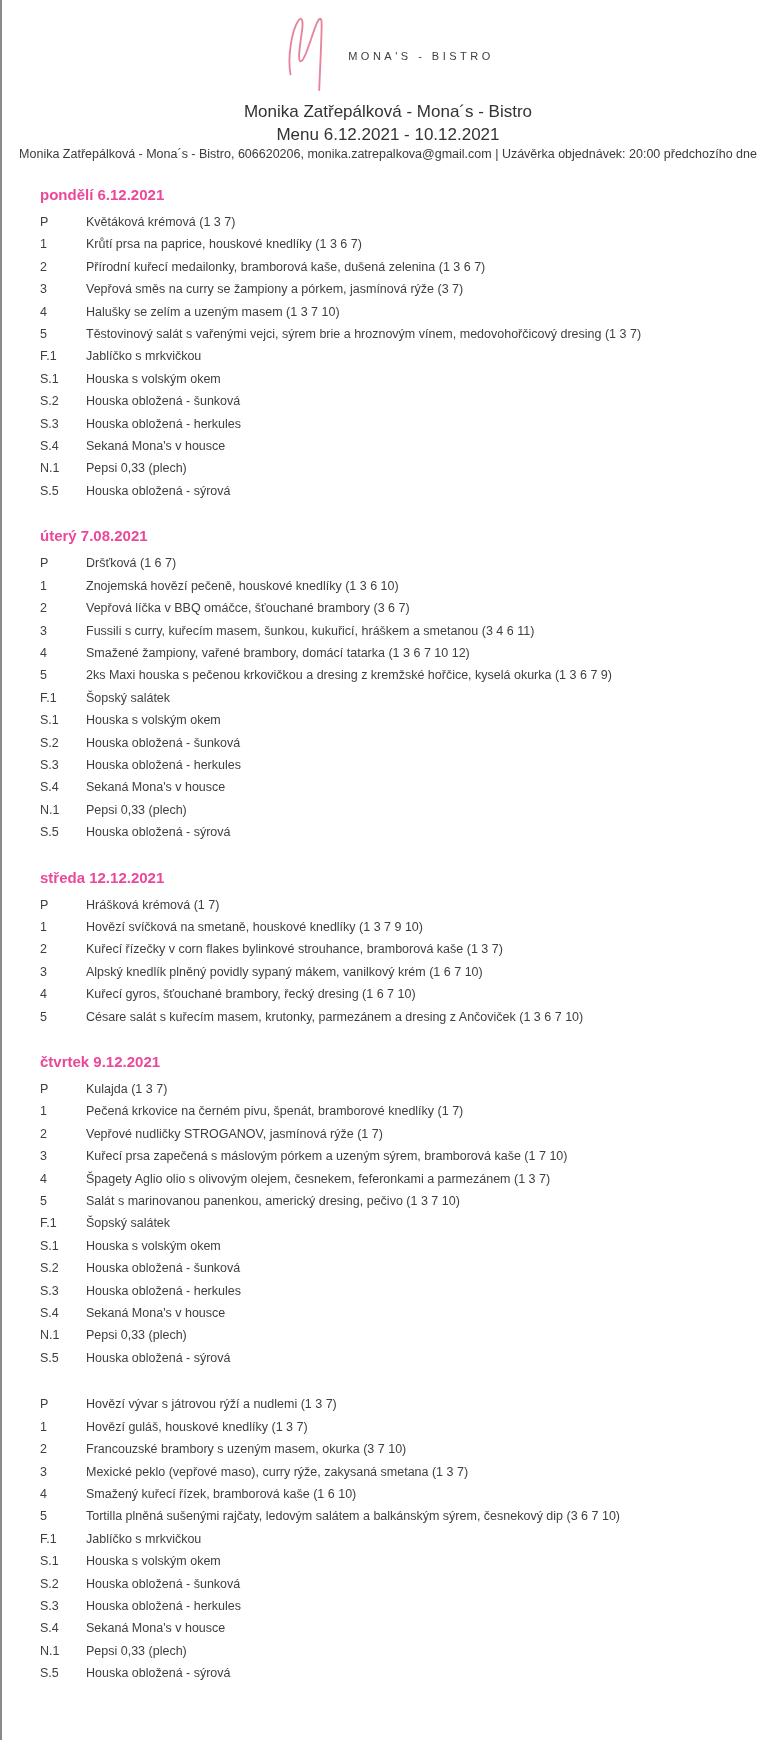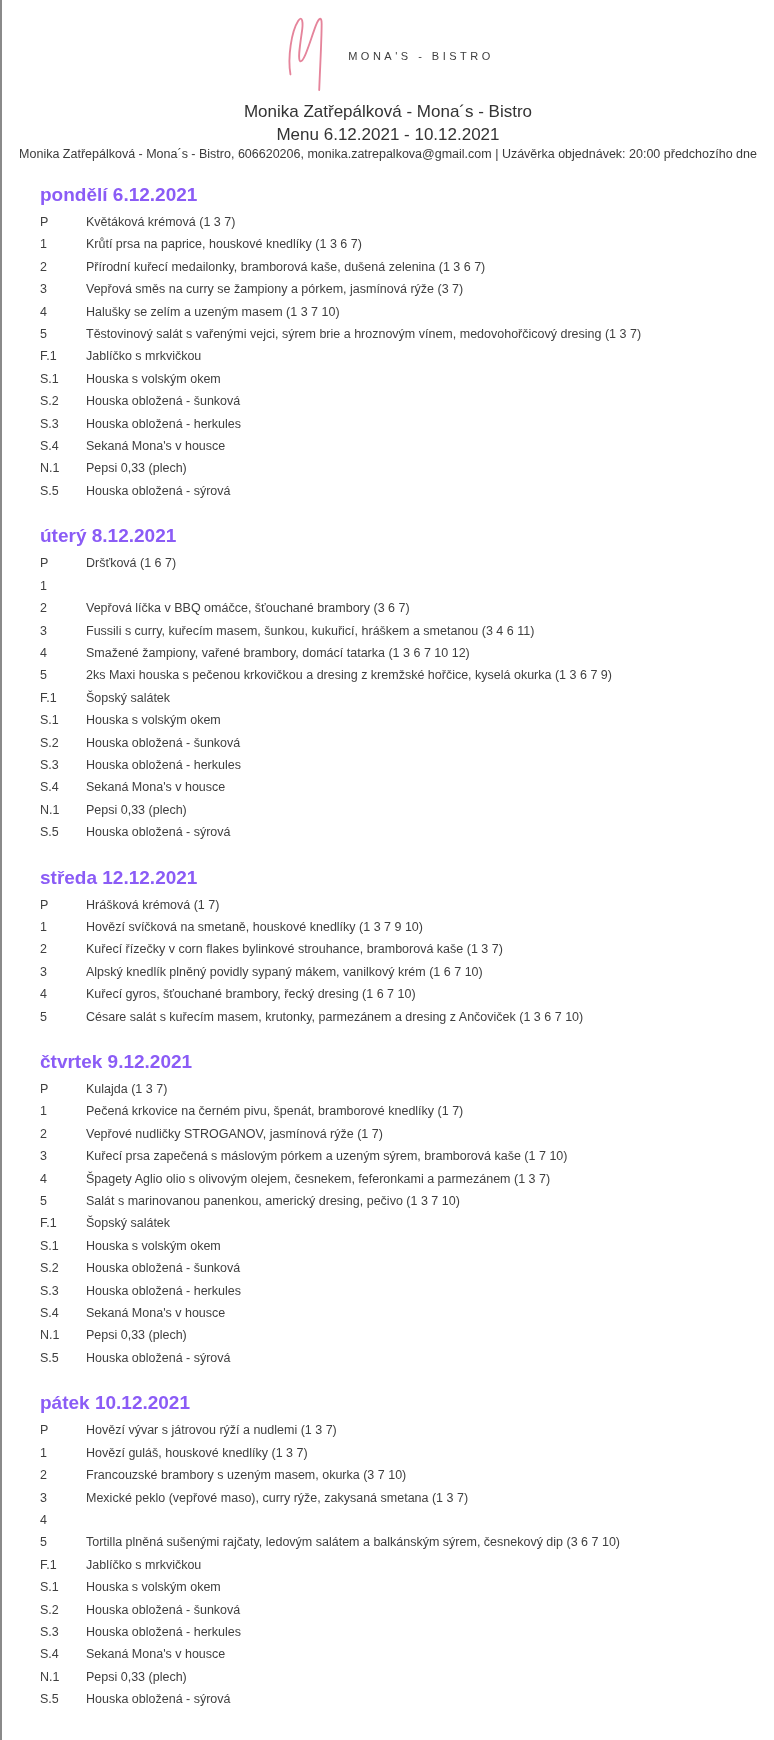--- a/index.html
+++ b/index.html
@@ -45,23 +45,23 @@
     font-size: 12.5px;
     color: #3b3b3b;
     margin-top: 1px;
     white-space: nowrap;
   }
 
   
   .menu-days { padding-bottom: 40px; }
   .day-section { margin-top: 24px; }
   .day-header {
-    font-size: 19px;
+    font-size: 15px;
     font-weight: bold;
-    color: #8b5cf6;
+    color: #ec4899;
     margin-left: 38px;
     margin-bottom: 6px;
     line-height: 20px;
   }
   .menu-row {
     display: flex;
     line-height: 22.4px;
     font-size: 12.5px;
     color: #3f3f3f;
   }
@@ -154,29 +154,30 @@
   </div>
 
   <div class="menu-row">
     <span class="row-code">S.5</span>
     <span class="row-desc">Houska obložená - sýrová</span>
   </div>
 </div>
   </section>
 
   <section class="day-section">
-    <h2 class="day-header">úterý 8.12.2021</h2>
+    <h2 class="day-header">úterý 7.08.2021</h2>
     <div class="day-rows">
   <div class="menu-row">
     <span class="row-code">P</span>
     <span class="row-desc">Dršťková (1 6 7)</span>
   </div>
 
   <div class="menu-row">
     <span class="row-code">1</span>
+    <span class="row-desc">Znojemská hovězí pečeně, houskové knedlíky (1 3 6 10)</span>
   </div>
 
   <div class="menu-row">
     <span class="row-code">2</span>
     <span class="row-desc">Vepřová líčka v BBQ omáčce, šťouchané brambory (3 6 7)</span>
   </div>
 
   <div class="menu-row">
     <span class="row-code">3</span>
     <span class="row-desc">Fussili s curry, kuřecím masem, šunkou, kukuřicí, hráškem a smetanou (3 4 6 11)</span>
@@ -328,21 +329,20 @@
   </div>
 
   <div class="menu-row">
     <span class="row-code">S.5</span>
     <span class="row-desc">Houska obložená - sýrová</span>
   </div>
 </div>
   </section>
 
   <section class="day-section">
-    <h2 class="day-header">pátek 10.12.2021</h2>
     <div class="day-rows">
   <div class="menu-row">
     <span class="row-code">P</span>
     <span class="row-desc">Hovězí vývar s játrovou rýží a nudlemi (1 3 7)</span>
   </div>
 
   <div class="menu-row">
     <span class="row-code">1</span>
     <span class="row-desc">Hovězí guláš, houskové knedlíky (1 3 7)</span>
   </div>
@@ -352,20 +352,21 @@
     <span class="row-desc">Francouzské brambory s uzeným masem, okurka (3 7 10)</span>
   </div>
 
   <div class="menu-row">
     <span class="row-code">3</span>
     <span class="row-desc">Mexické peklo (vepřové maso), curry rýže, zakysaná smetana (1 3 7)</span>
   </div>
 
   <div class="menu-row">
     <span class="row-code">4</span>
+    <span class="row-desc">Smažený kuřecí řízek, bramborová kaše (1 6 10)</span>
   </div>
 
   <div class="menu-row">
     <span class="row-code">5</span>
     <span class="row-desc">Tortilla plněná sušenými rajčaty, ledovým salátem a balkánským sýrem, česnekový dip (3 6 7 10)</span>
   </div>
 
   <div class="menu-row">
     <span class="row-code">F.1</span>
     <span class="row-desc">Jablíčko s mrkvičkou</span>

